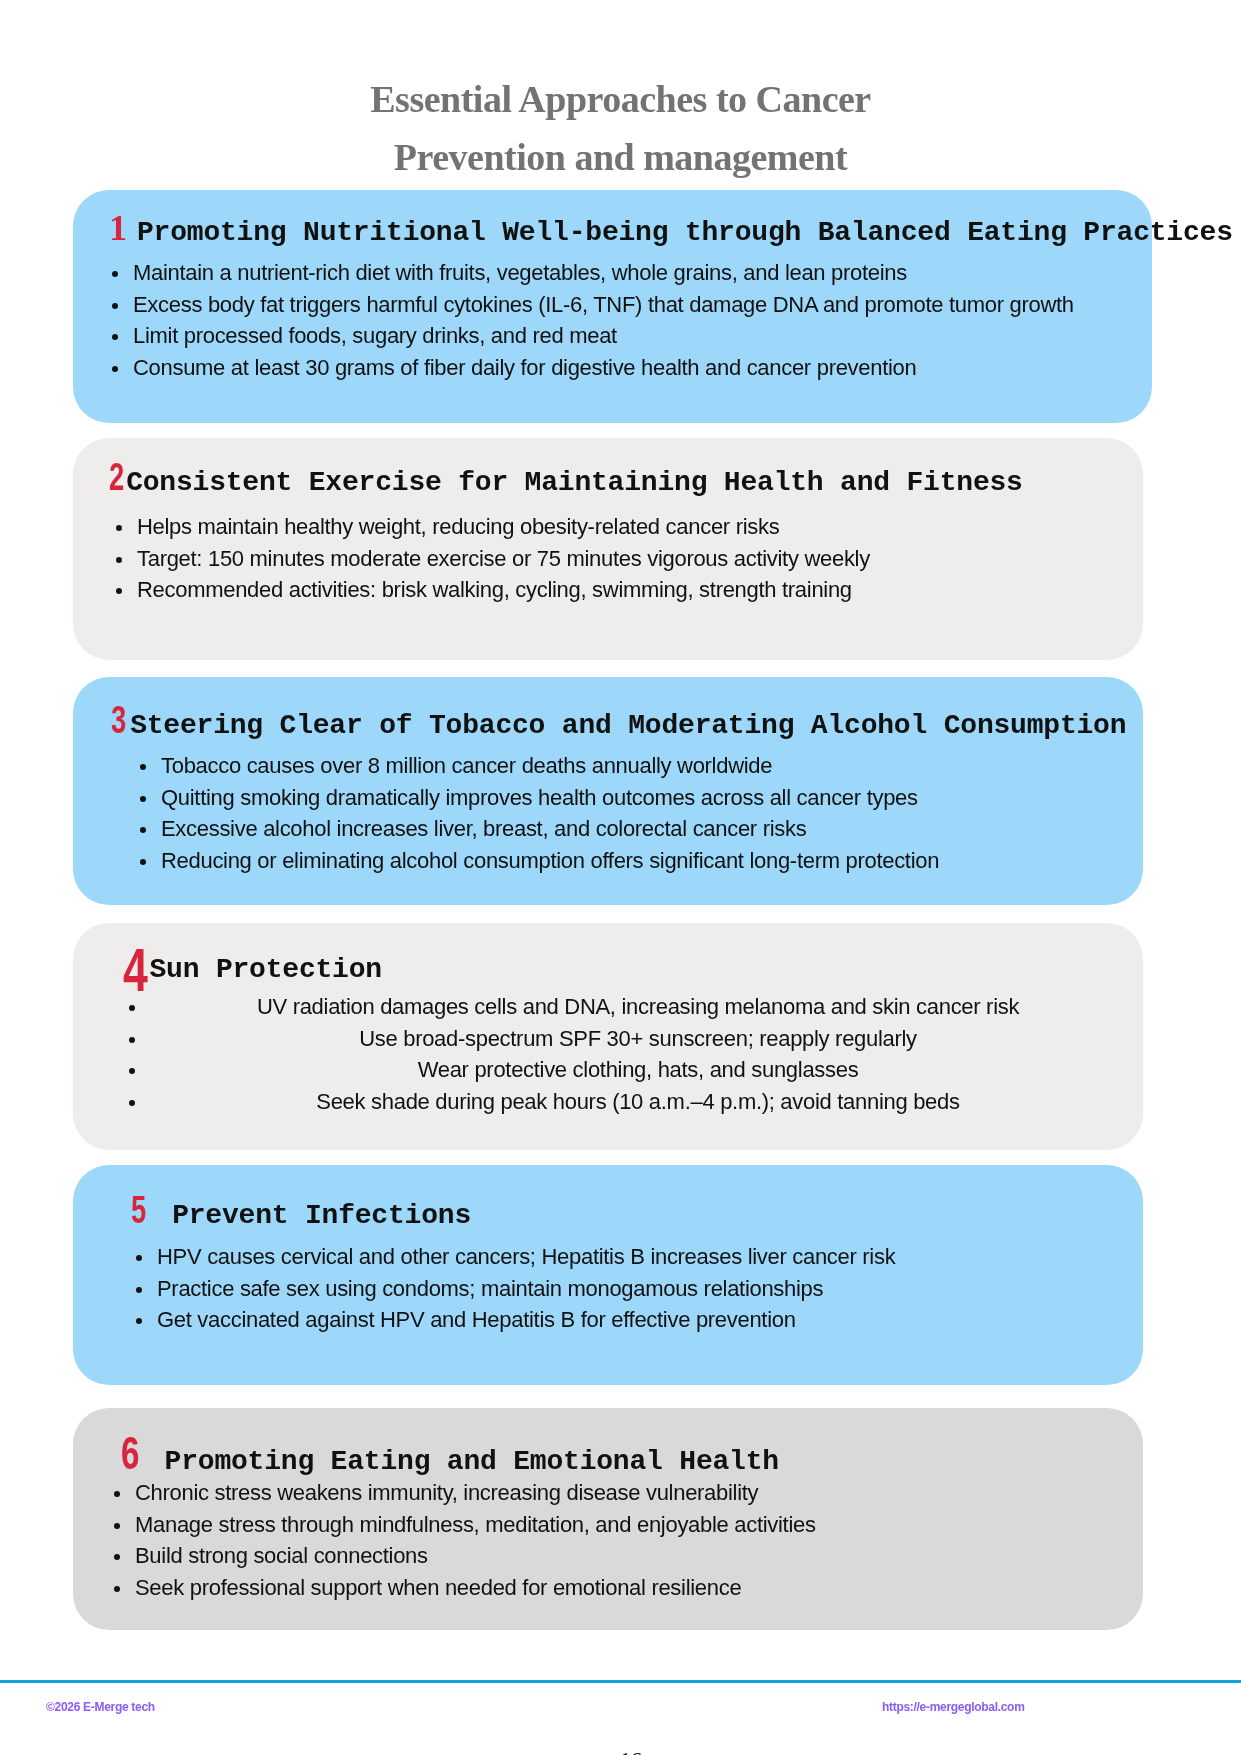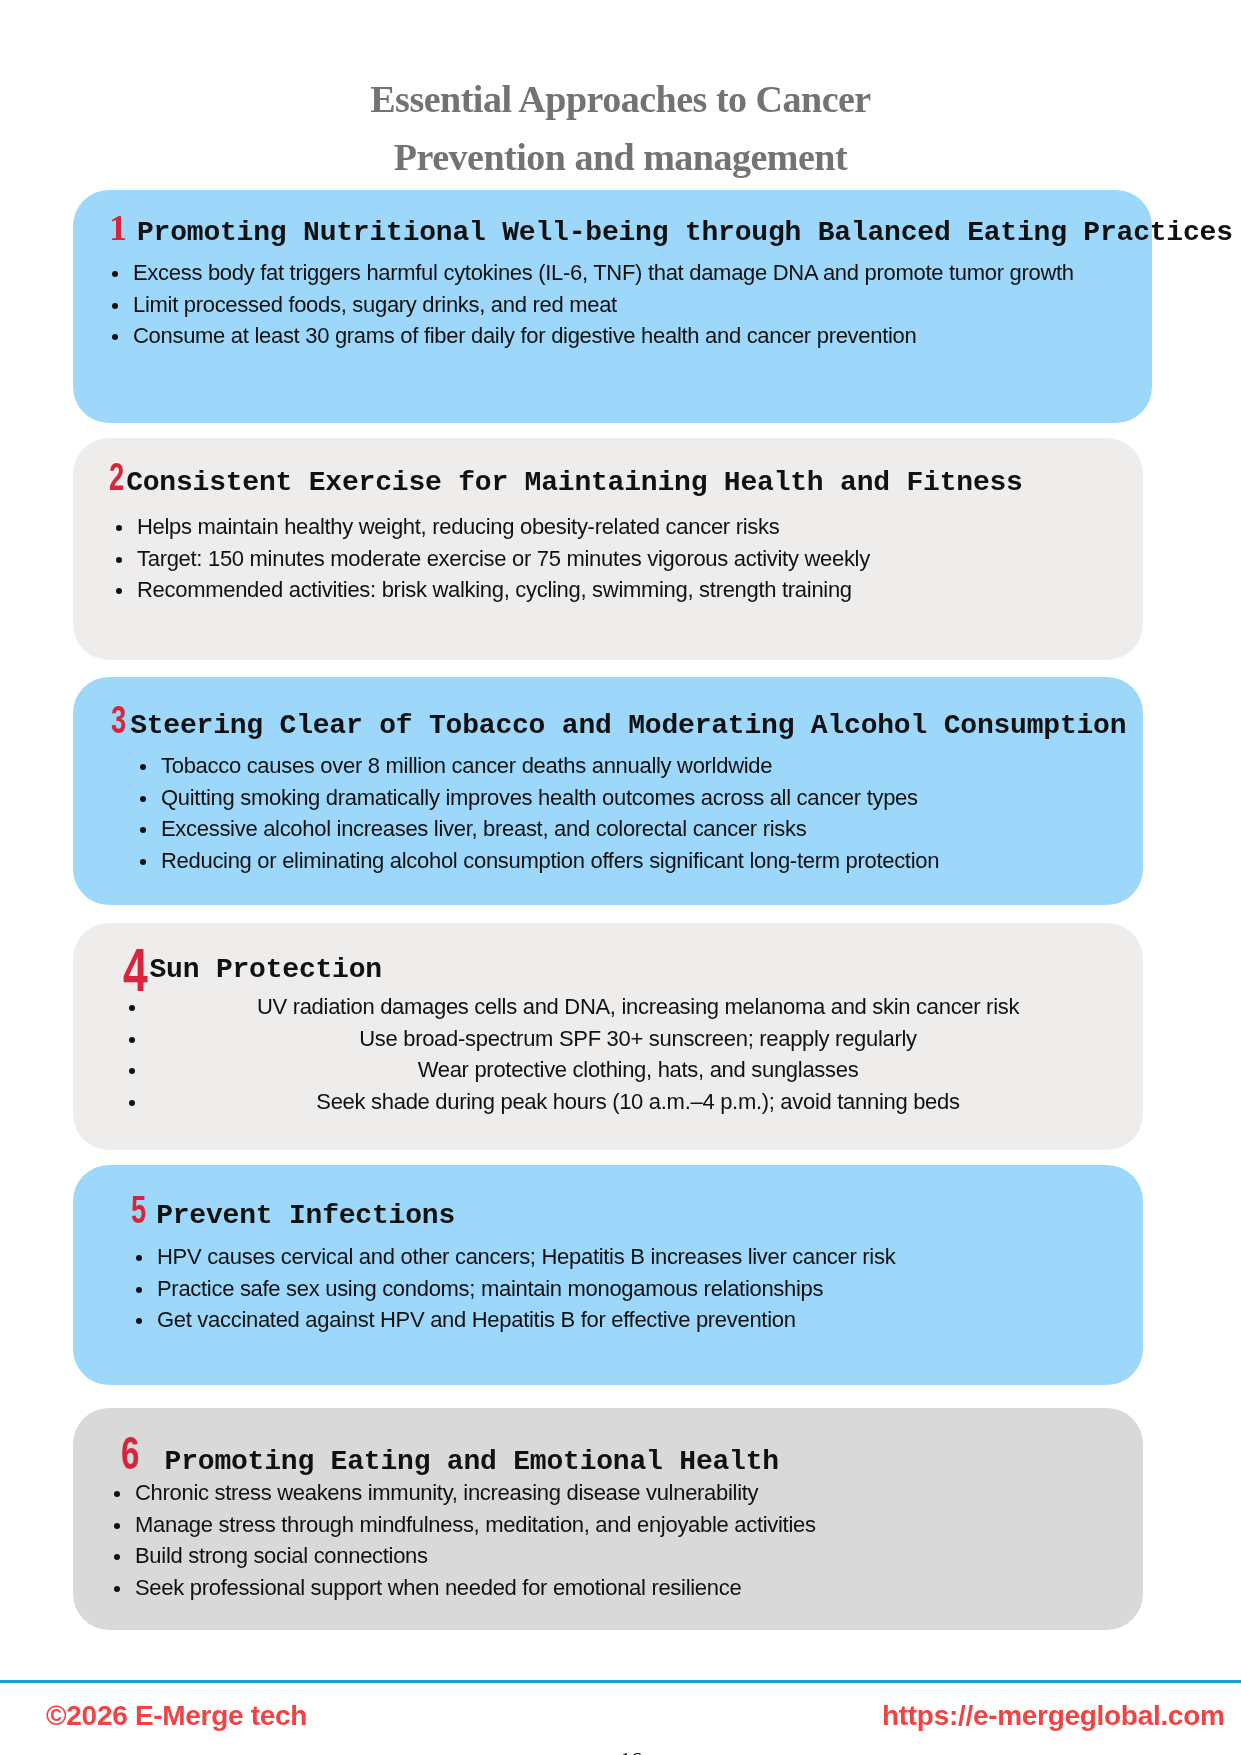--- a/index.html
+++ b/index.html
@@ -37,21 +37,21 @@
       font-family: "Liberation Sans", sans-serif; letter-spacing: -0.3px;
     }
     ul.bullets li::before {
       content: ""; position: absolute; left: 3px; top: 14px; width: 6px; height: 6px;
       border-radius: 50%; background: #111;
     }
     .footer-line {
       position: absolute; left: 0; right: 0; top: 1680px; height: 3px; background: #16a1dc;
     }
     .footer-left, .footer-right {
-      position: absolute; top: 1700px; font-weight: bold; color: #ef4444; font-size: 28px;
+      position: absolute; top: 1700px; font-weight: bold; color: #8b5cf6; font-size: 12px;
       font-family: "Liberation Sans", sans-serif; letter-spacing: -0.3px;
     }
     .footer-left { left: 46px; }
     .footer-right { left: 882px; }
     .page-num {
       position: absolute; top: 1703px; left: 620px; font-family: "Liberation Serif", serif;
       font-size: 22px; color: #111; margin-top: 44px;
     }
   </style>
 </head>
@@ -61,20 +61,21 @@
   <span>Essential Approaches to Cancer</span>
   <span>Prevention and management</span>
 </div>
 
 <div class="card blue" style="top:190px; width:1079px; height:233px;">
   <div class="card-head" style="left:36px; top:20px;">
     <span class="num serif">1</span>
     <span class="head-text" style="margin-left:10px;">Promoting Nutritional Well-being through Balanced Eating Practices</span>
   </div>
   <ul class="bullets" style="left:36px; top:67px; width:1030px;">
+    <li>Maintain a nutrient-rich diet with fruits, vegetables, whole grains, and lean proteins</li>
     <li>Excess body fat triggers harmful cytokines (IL-6, TNF) that damage DNA and promote tumor growth</li>
     <li>Limit processed foods, sugary drinks, and red meat</li>
     <li>Consume at least 30 grams of fiber daily for digestive health and cancer prevention</li>
   </ul>
 </div>
 
 <div class="card light" style="top:438px; width:1070px; height:222px;">
   <div class="card-head" style="left:36px; top:20px;">
     <span class="num">2</span>
     <span class="head-text" style="margin-left:-4px;">Consistent Exercise for Maintaining Health and Fitness</span>
@@ -108,21 +109,21 @@
     <li>UV radiation damages cells and DNA, increasing melanoma and skin cancer risk</li>
     <li>Use broad-spectrum SPF 30+ sunscreen; reapply regularly</li>
     <li>Wear protective clothing, hats, and sunglasses</li>
     <li>Seek shade during peak hours (10 a.m.–4 p.m.); avoid tanning beds</li>
   </ul>
 </div>
 
 <div class="card blue" style="top:1165px; width:1070px; height:220px;">
   <div class="card-head" style="left:58px; top:26px;">
     <span class="num">5</span>
-    <span class="head-text" style="margin-left:4px;">Prevent Infections</span>
+    <span class="head-text" style="margin-left:20px;">Prevent Infections</span>
   </div>
   <ul class="bullets" style="left:60px; top:76px; width:990px;">
     <li>HPV causes cervical and other cancers; Hepatitis B increases liver cancer risk</li>
     <li>Practice safe sex using condoms; maintain monogamous relationships</li>
     <li>Get vaccinated against HPV and Hepatitis B for effective prevention</li>
   </ul>
 </div>
 
 <div class="card gray" style="top:1408px; width:1070px; height:222px;">
   <div class="card-head" style="left:48px; top:22px;">

